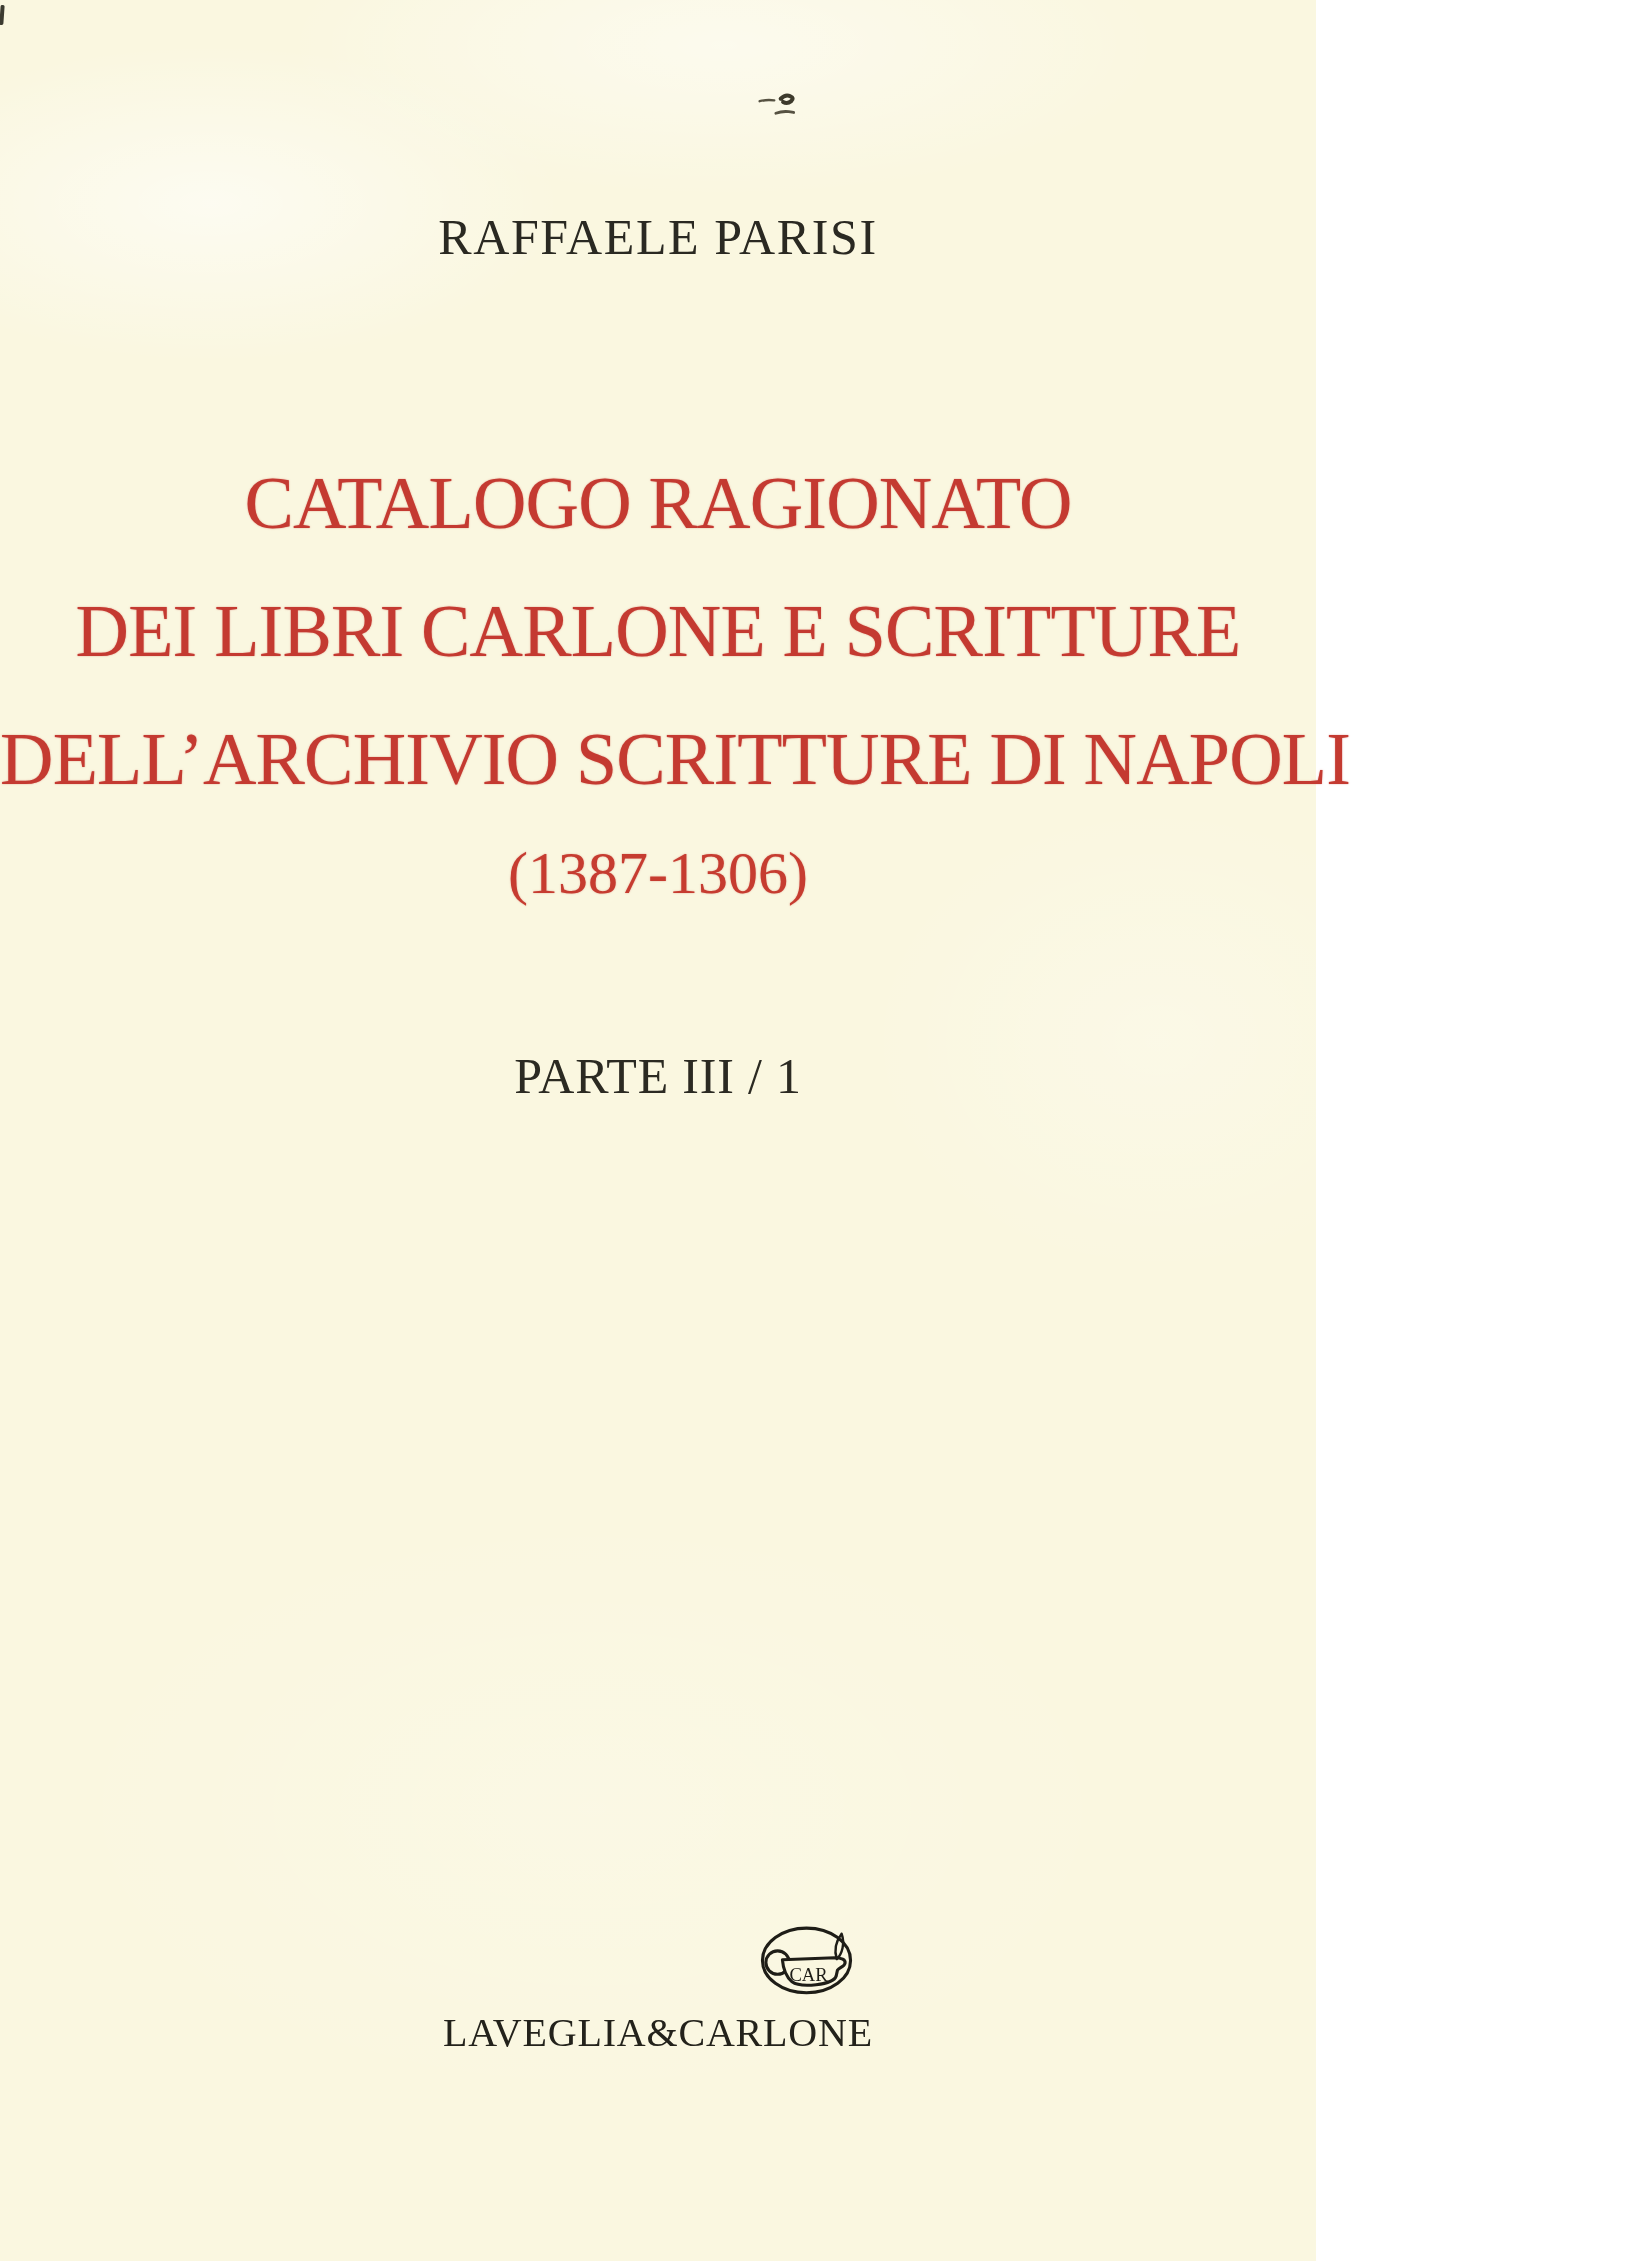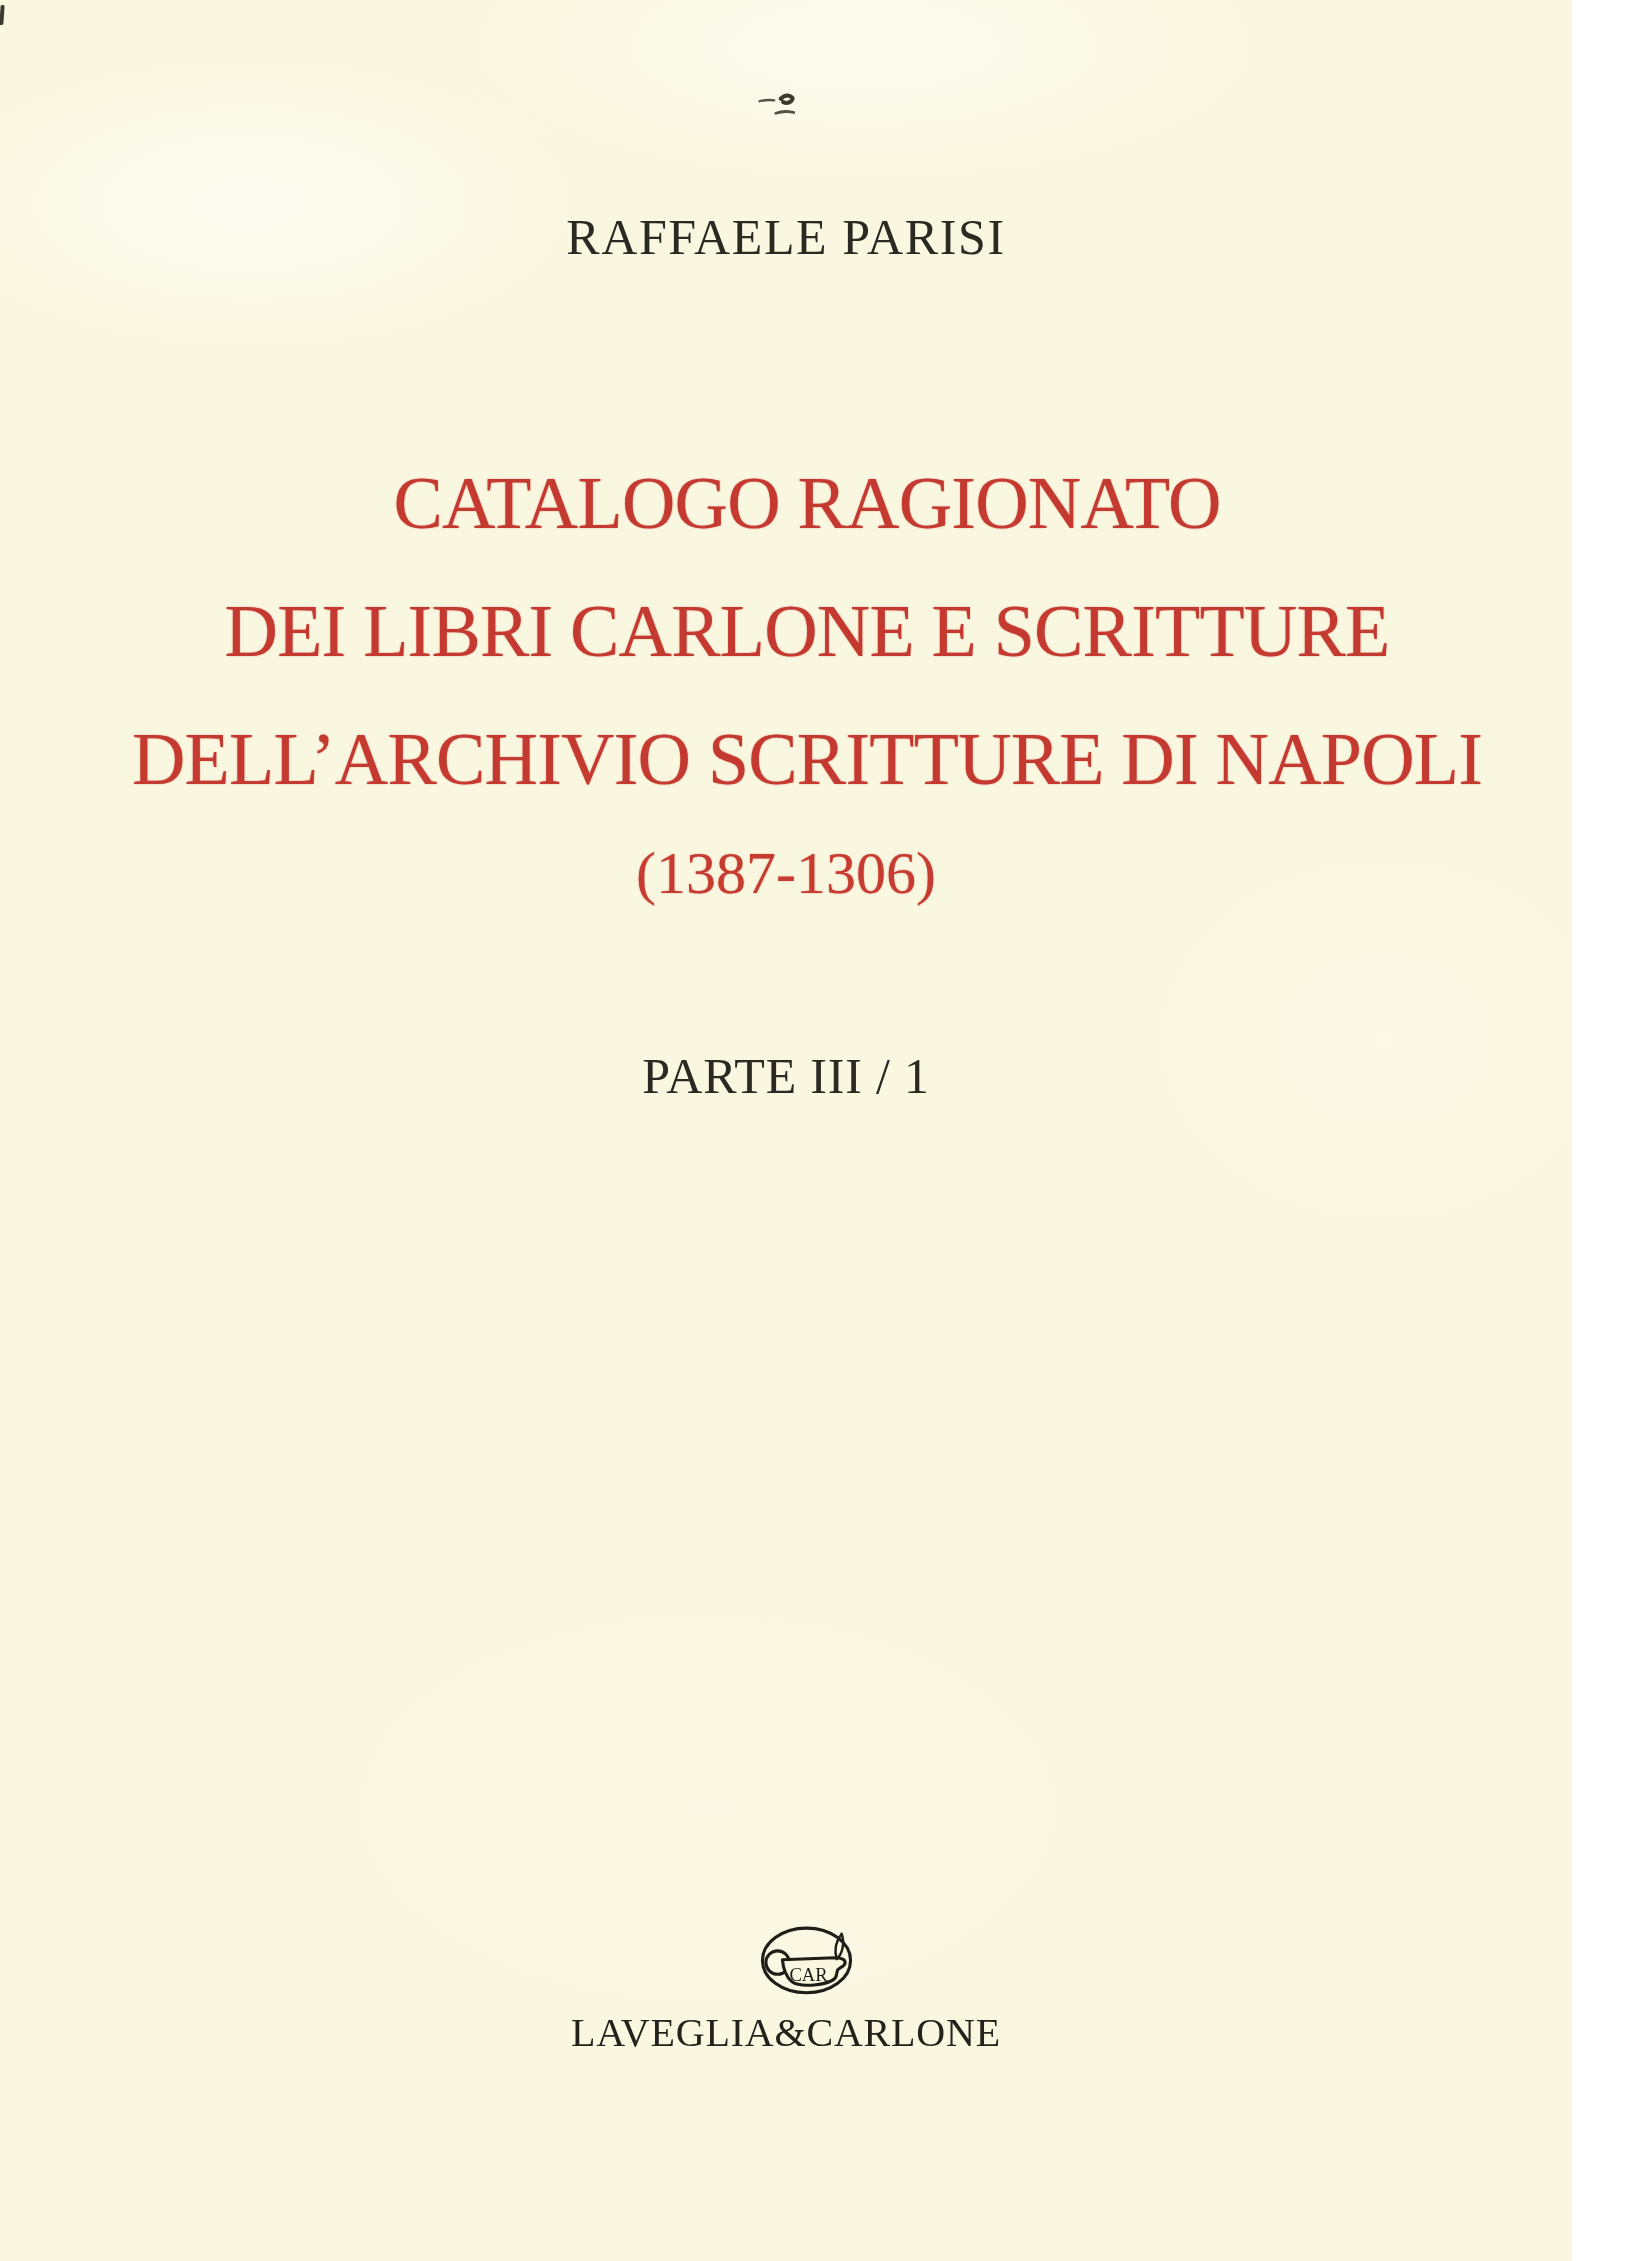--- a/index.html
+++ b/index.html
@@ -6,21 +6,21 @@
     margin: 0;
     padding: 0;
     width: 1636px;
     height: 2261px;
     overflow: hidden;
     font-family: "Liberation Serif", "DejaVu Serif", serif;
   }
 
   .cover {
     position: relative;
-    width: 1572px;
+    width: 1316px;
     height: 2261px;
     background:
       radial-gradient(ellipse 504px 228px at 16% 9%, rgba(255,255,255,.55), transparent 70%),
       radial-gradient(ellipse 610px 211px at 55% 2%, rgba(255,255,255,.45), transparent 72%),
       radial-gradient(ellipse 423px 341px at 88% 46%, rgba(255,255,255,.22), transparent 70%),
       radial-gradient(ellipse 732px 406px at 45% 80%, rgba(255,255,255,.15), transparent 75%),
       #faf7e0;
   }
 
   .abs { position: absolute; left: 0; width: 100%; text-align: center; white-space: nowrap; }
@@ -32,21 +32,20 @@
     color: #2a2922;
   }
 
   .title {
     top: 439px;
     font-size: 74px;
     line-height: 128px;
     letter-spacing: -0.8px;
     color: #c43a31;
     text-shadow: 0 0 1.6px rgba(198,62,52,0.55);
-    padding-left: 21px;
   }
 
   .years {
     top: 839px;
     font-size: 60px;
     color: #c63c30;
     text-shadow: 0 0 1.6px rgba(198,62,52,0.5);
   }
 
   .part {

